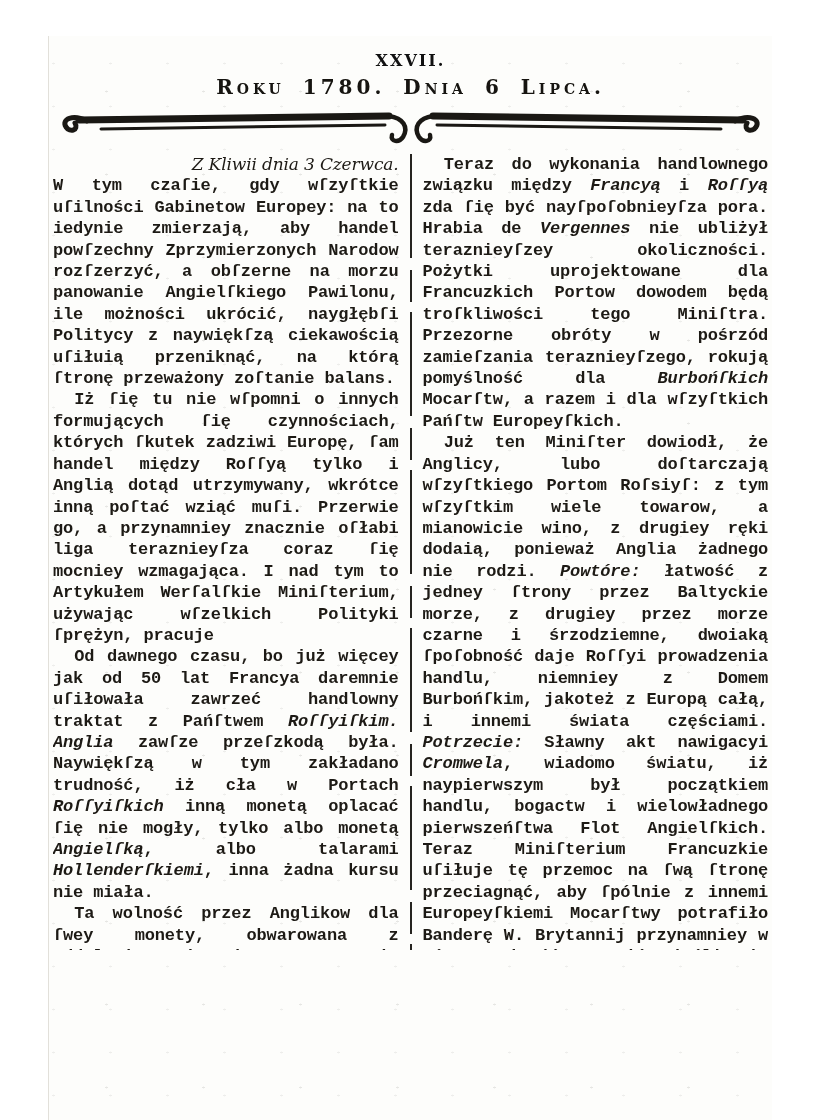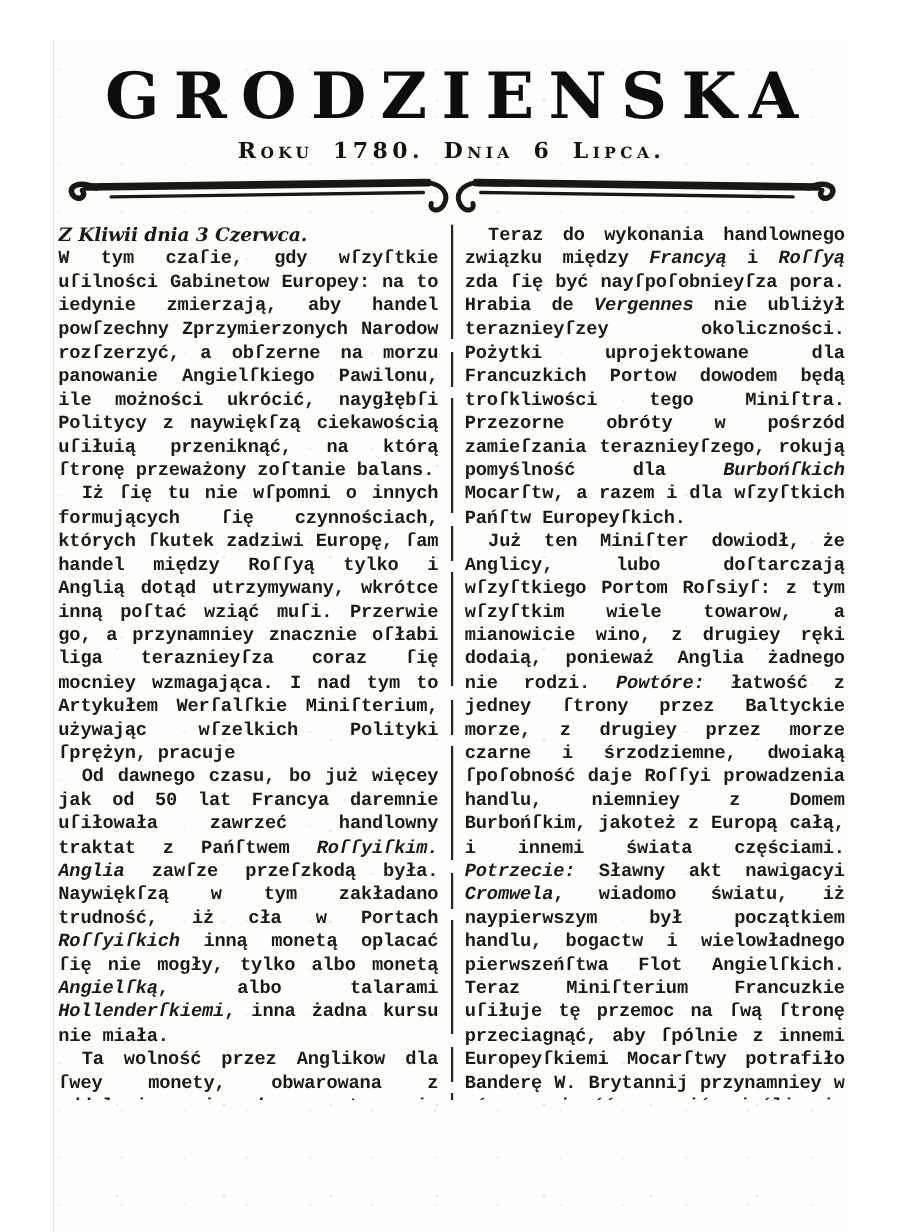--- a/index.html
+++ b/index.html
@@ -84,36 +84,36 @@
   }
   .divider {
     width: 2px; height: 100%;
     background: repeating-linear-gradient(180deg,
       #262420 0px, #262420 104px,
       rgba(38,36,32,0) 104px, rgba(38,36,32,0) 116px,
       #262420 116px, #262420 148px,
       rgba(38,36,32,0) 148px, rgba(38,36,32,0) 158px);
   }
   .col-heading {
-    text-align: left;
+    text-align: right;
     font-style: italic;
-    font-weight: 700;
+    font-weight: 400;
   }
   .col p { margin: 0; font-family: Liberation Mono, monospace; }
   .col p.indent { text-indent: 1.25em; }
   .it { font-style: italic; }
 </style>
 </head>
 <body>
 
 <div class="scan-canvas">
   <div class="page">
 
     <header>
-      <div class="title-2">GRODZIENSKA</div>
+      <div class="issue-no">XXVII.</div>
       <div class="date-line">Roku 1780. Dnia 6 Lipca.</div>
 
       <svg class="ornament" width="716" height="44" viewBox="0 0 716 44" aria-hidden="true">
         <g stroke="#1a1814" fill="none" stroke-linecap="round">
 
           <path d="M34 15 C 20 8, 8 13, 13 21 C 17 27, 26 24, 22 17" stroke-width="5"></path>
           <path d="M26 14 L 336 10" stroke-width="7"></path>
           <path d="M48 23 L 332 19" stroke-width="3"></path>
           <path d="M336 10 C 350 12, 356 21, 350 31 C 346 37, 337 36, 339 29" stroke-width="4.5"></path>
 

